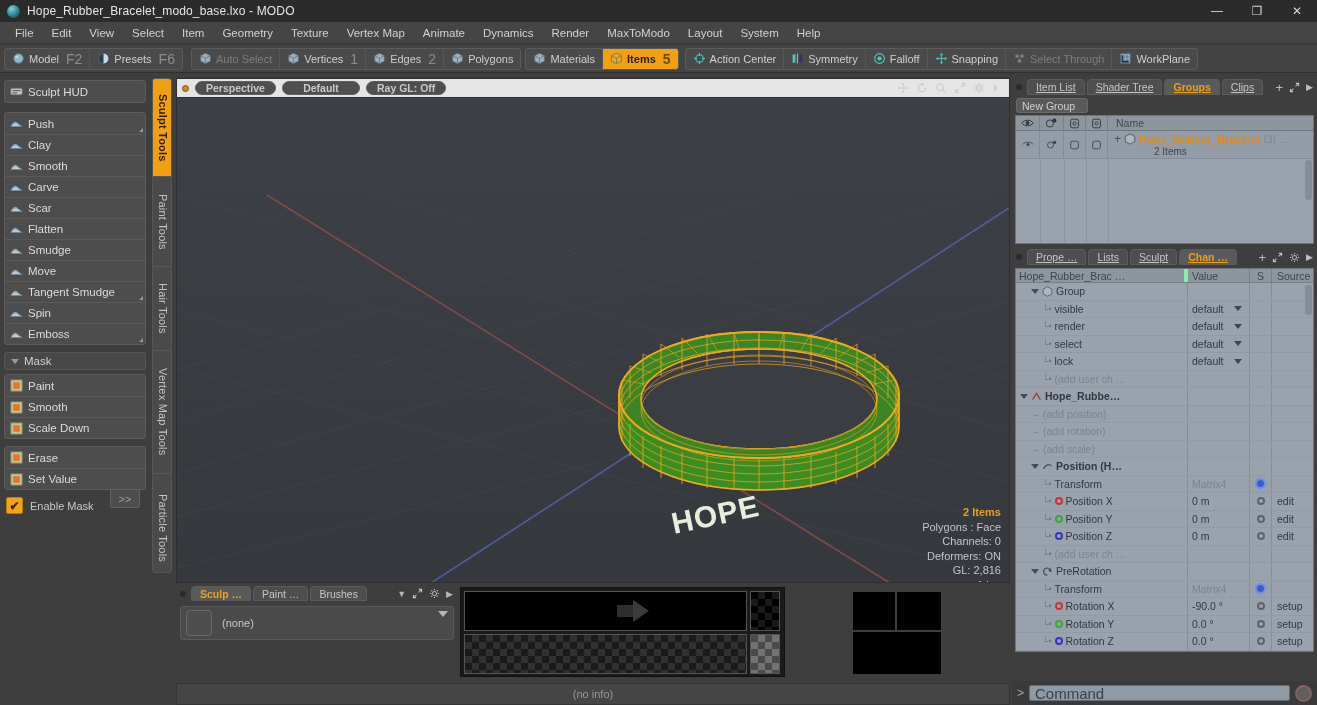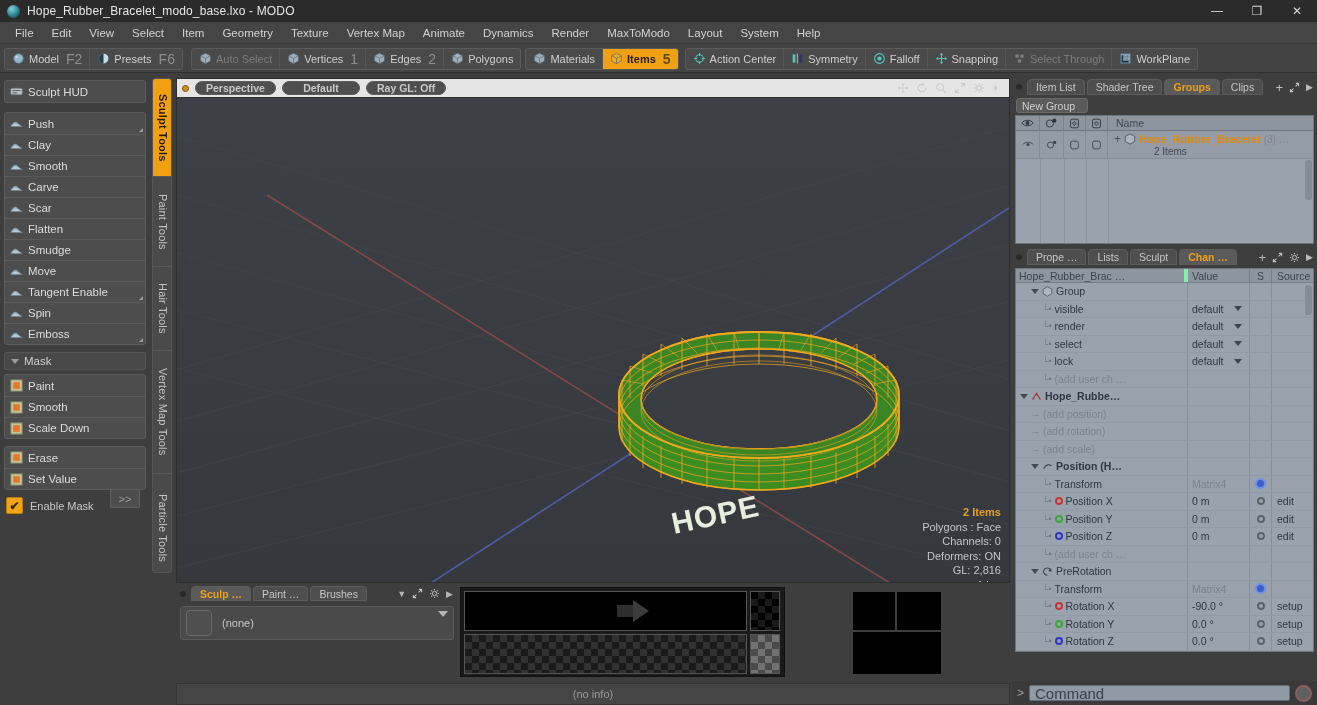--- a/index.html
+++ b/index.html
@@ -153,21 +153,21 @@
   .cmdarrow { color:#a5a5a5; font-size:12px; }
   .cmdinput { flex:1; height:16px; background:#8e9aa6; border:1px solid #5f6b76; border-radius:2px;
               color:#38424c; font-size:15px; display:flex; align-items:center; padding-left:5px; }
   .cmdbtn { width:17px;height:17px;border-radius:50%;background:#5f5f5f;border:2px solid #8d5f5f; }
 
   
   .rightcol { position:absolute; top:78px; left:1012px; width:305px; height:600px; }
   .rtabrow { height:18px; display:flex; align-items:center; gap:2px; padding-left:4px; }
   .rtab { height:16px; padding:0 8px; background:#4e4e4e; border:1px solid #5c5c5c;
           border-top-left-radius:4px; border-top-right-radius:4px; font-size:10.5px;
-          color:#c6c6c6; display:flex; align-items:center; }
+          color:#c6c6c6; display:flex; align-items:center;text-decoration:underline; }
   .rtab.active { background:#5a5a5a; color:#f0a010; font-weight:bold; }
   .rtabtools { margin-left:auto; display:flex; align-items:center; gap:6px; padding-right:4px; color:#bdbdbd; }
 
   .panelbox { margin:2px 3px 0 3px; background:#9aa3ad; border:1px solid #6d757e; }
   .newgroup { height:15px; margin:2px 0 2px 4px; width:72px; background:#5a5a5a;
               border:1px solid #6a6a6a; border-radius:3px; color:#d0d0d0; font-size:10.5px;
               display:flex; align-items:center; padding-left:5px; }
   .listhdr { height:15px; background:#8d969f; border-bottom:1px solid #6d757e;
              display:flex; align-items:center; color:#3e464e; font-size:10.5px; }
   .hcell { border-right:1px solid #78818b; height:15px; display:flex; align-items:center;
@@ -428,21 +428,21 @@
             <path d="M1 11 C4 5, 8 3, 11 7 C13 9, 15 10, 17 11 Z" fill="#b9cfe0" stroke="#6a8090" stroke-width="0.8"></path>
             <path d="M1 11 C4 6.5, 8 5, 11 8" fill="none" stroke="#5d7587" stroke-width="0.7"></path>
           </svg>
           <span>Move</span>
         </div>
         <div class="lrow">
           <svg class="ic" viewBox="0 0 18 14">
             <path d="M1 11 C4 5, 8 3, 11 7 C13 9, 15 10, 17 11 Z" fill="#b9cfe0" stroke="#6a8090" stroke-width="0.8"></path>
             <path d="M1 11 C4 6.5, 8 5, 11 8" fill="none" stroke="#5d7587" stroke-width="0.7"></path>
           </svg>
-          <span>Tangent Enable</span>
+          <span>Tangent Smudge</span>
           <span class="corner"></span>
         </div>
         <div class="lrow">
           <svg class="ic" viewBox="0 0 18 14">
             <path d="M1 11 C4 5, 8 3, 11 7 C13 9, 15 10, 17 11 Z" fill="#b9cfe0" stroke="#6a8090" stroke-width="0.8"></path>
             <path d="M1 11 C4 6.5, 8 5, 11 8" fill="none" stroke="#5d7587" stroke-width="0.7"></path>
           </svg>
           <span>Spin</span>
         </div>
         <div class="lrow">

